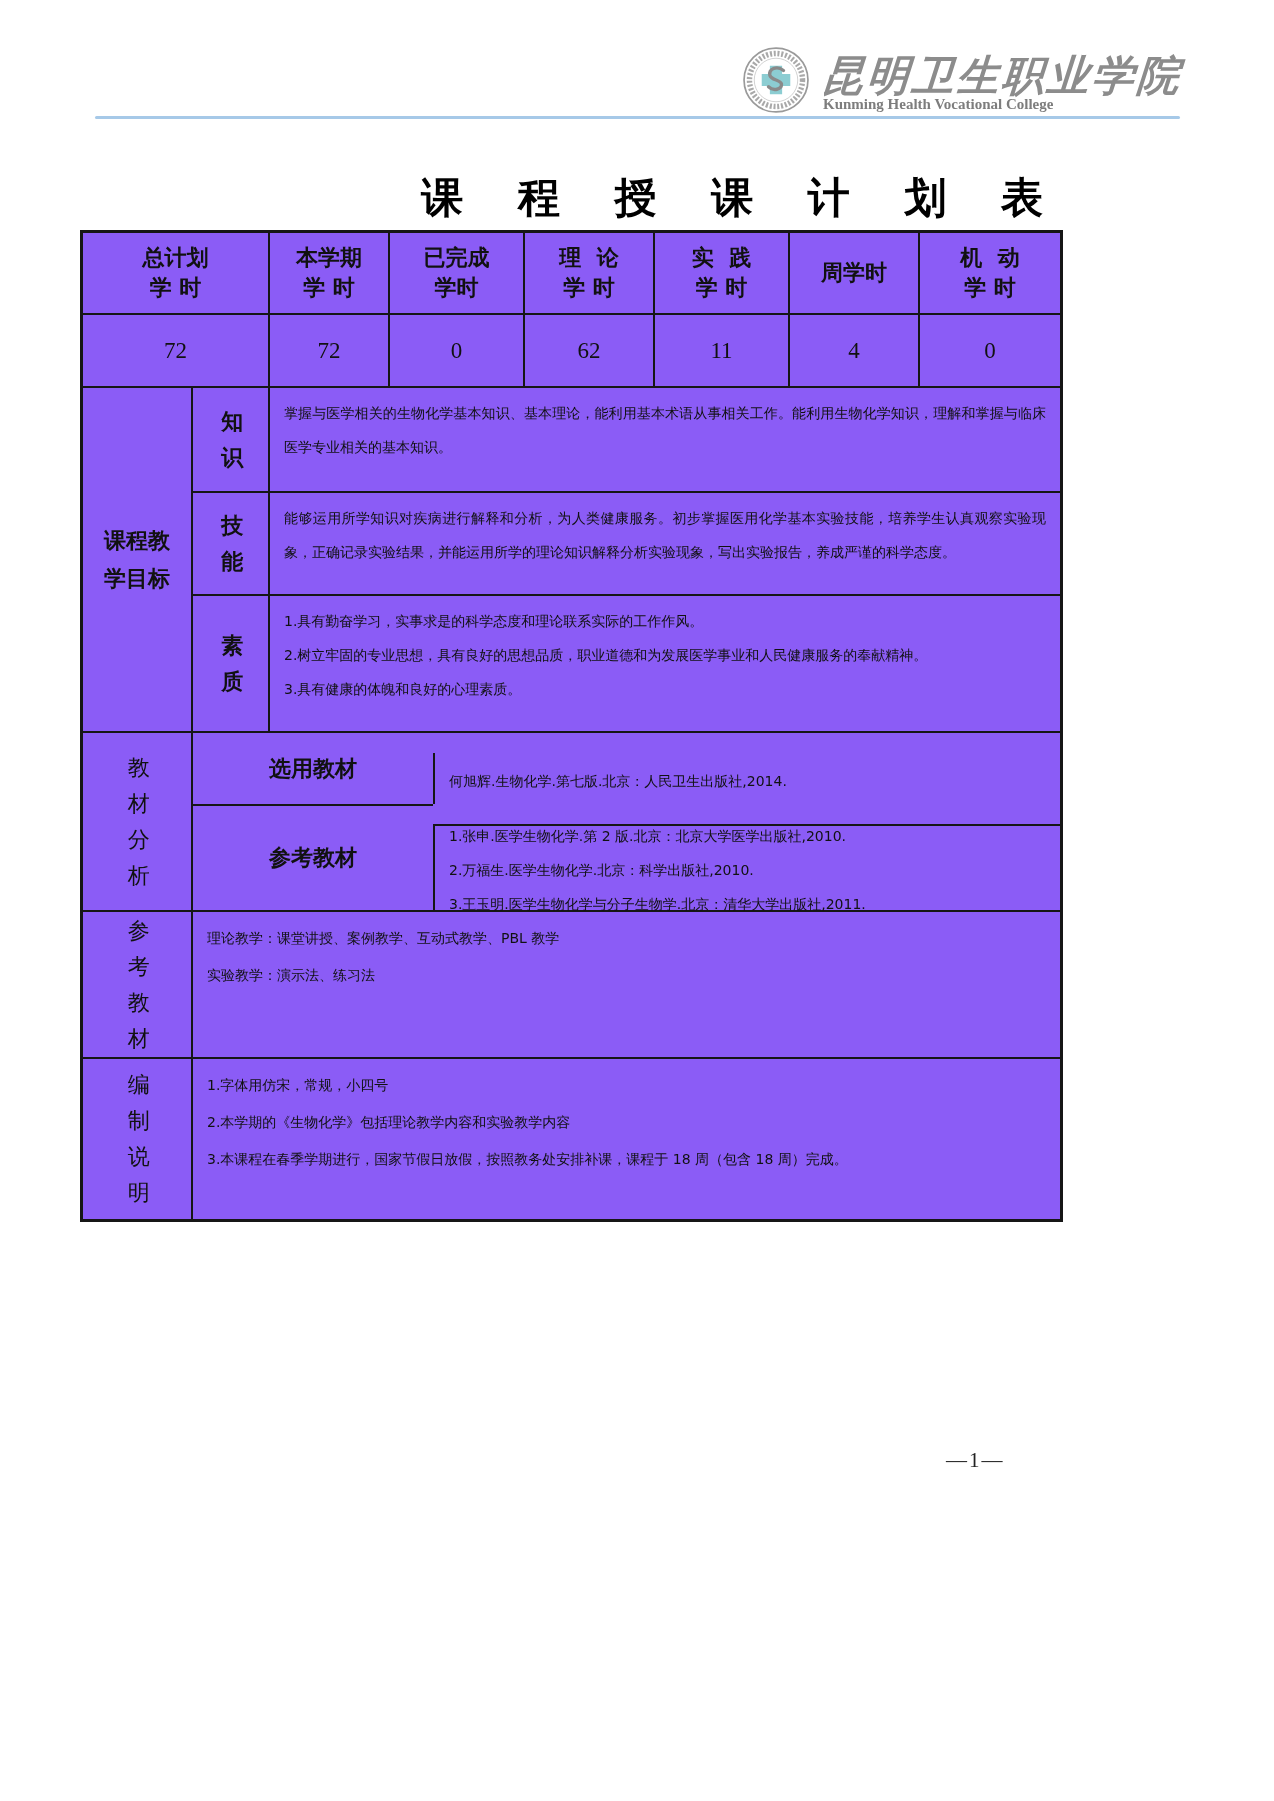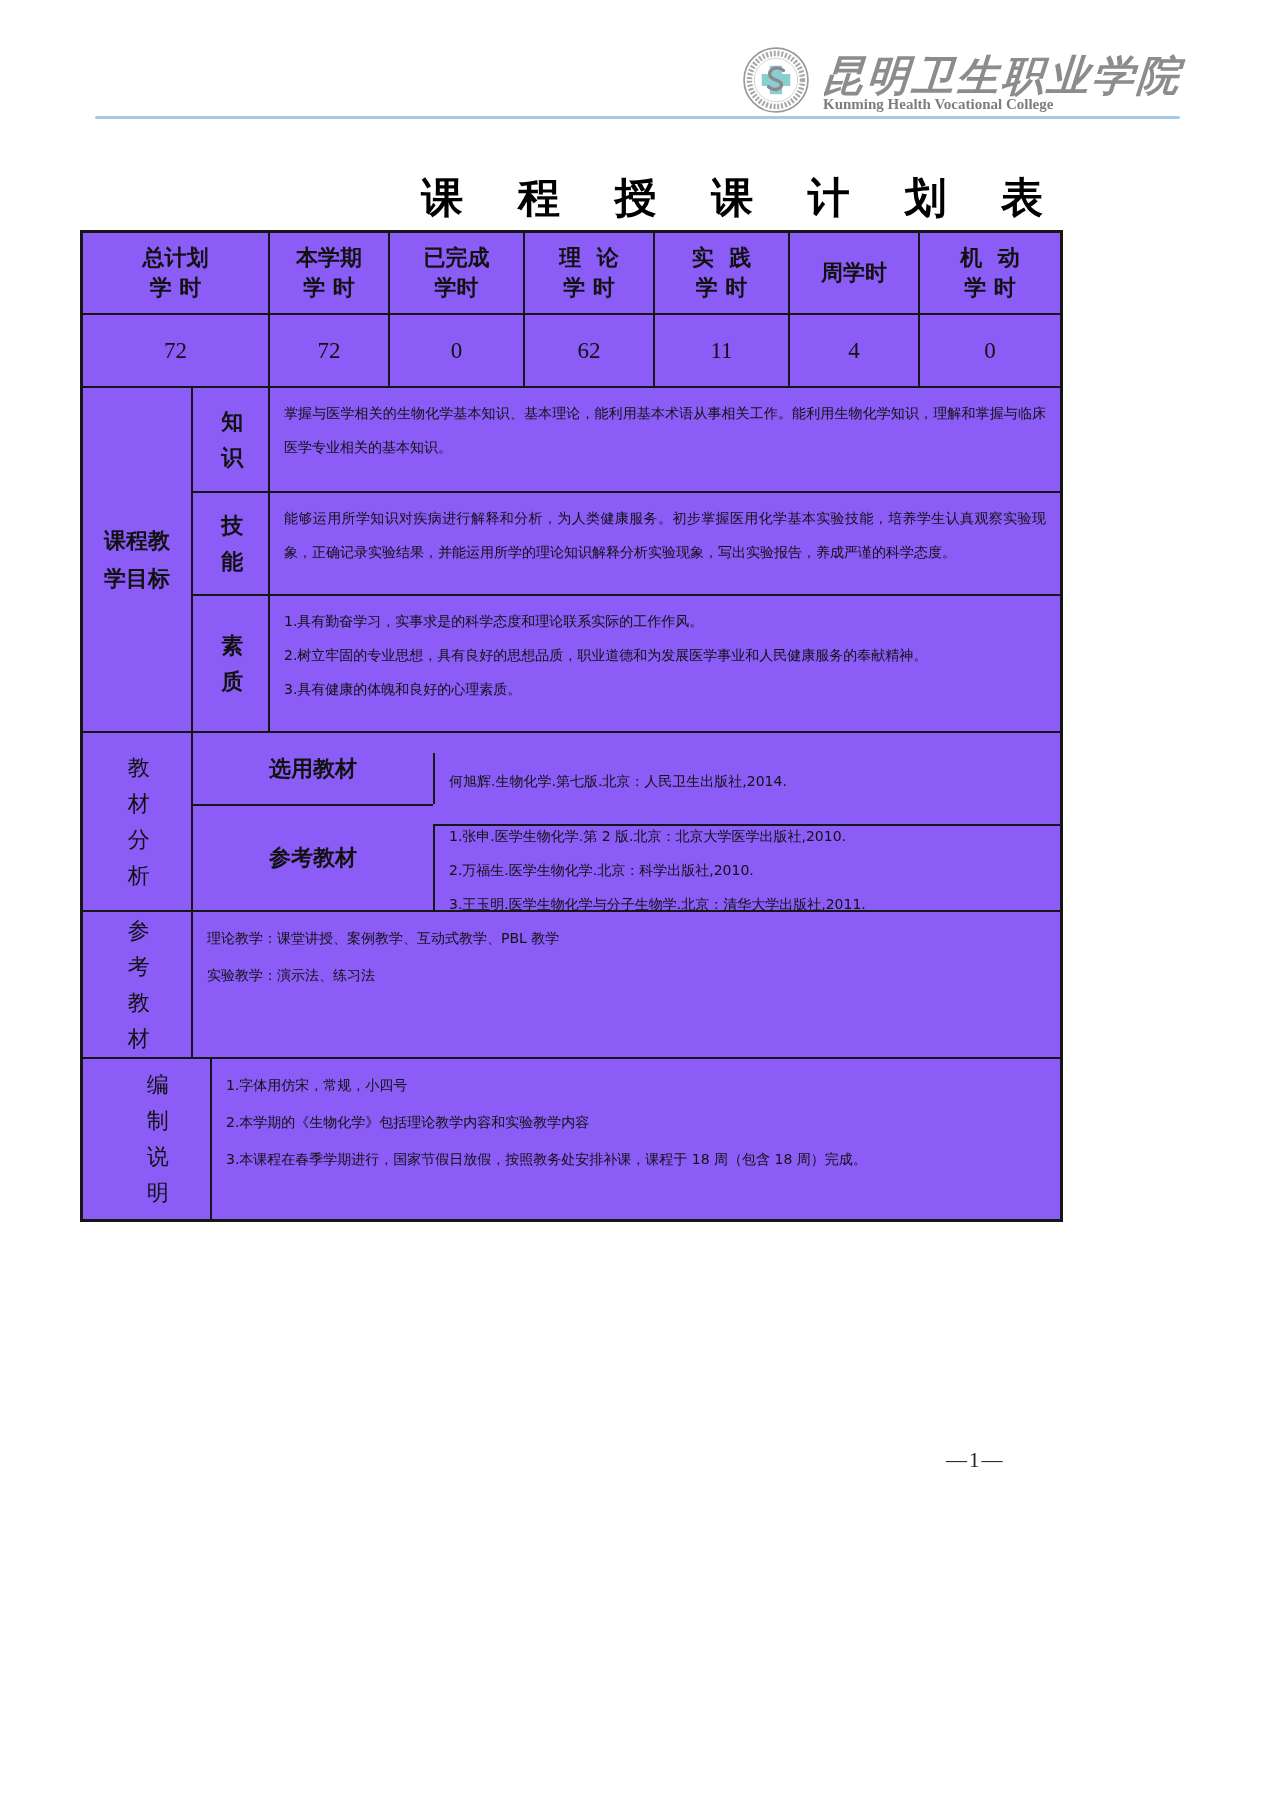--- a/index.html
+++ b/index.html
@@ -46,21 +46,21 @@
   .t-header { height:80px; }
   .t-header .cell { display:flex; flex-direction:column; align-items:center; justify-content:center; gap:4px; }
   .hl { font-size:22px; font-weight:700; white-space:pre; line-height:26px; }
   .t-values { height:73px; }
   .t-values .cell { display:flex; align-items:center; justify-content:center;
     font-family:"Liberation Serif","DejaVu Serif",serif; font-size:23px; }
 
   .sec-obj  { grid-template-columns:108px 77px 1fr; grid-template-rows:103px 103px 137px; }
   .sec-mat  { grid-template-columns:108px 242px 1fr; grid-template-rows:71px 106px; }
   .sec-form { grid-template-columns:108px 1fr; grid-template-rows:145px; }
-  .sec-note { grid-template-columns:108px 1fr; grid-template-rows:160px;padding-left:19px; }
+  .sec-note { grid-template-columns:108px 1fr; grid-template-rows:160px; }
   .span3 { grid-row:1 / span 3; }
   .span2 { grid-row:1 / span 2; }
 
   .vlabel1 { width:1.15em; word-break:break-all; line-height:36px; text-align:right; font-size:22px; }
   .vlabel3 { width:3.25em; word-break:break-all; line-height:38px; text-align:center; font-size:22px; font-weight:700; }
   .sublabel { font-size:22px; font-weight:700; }
 
   .content { padding:8px 14px 4px 14px; font-size:14px; line-height:34px; text-align:justify; }
   .content .ln { display:block; }
   .content.mid { display:flex; flex-direction:column; justify-content:center;margin-top:20px; }

